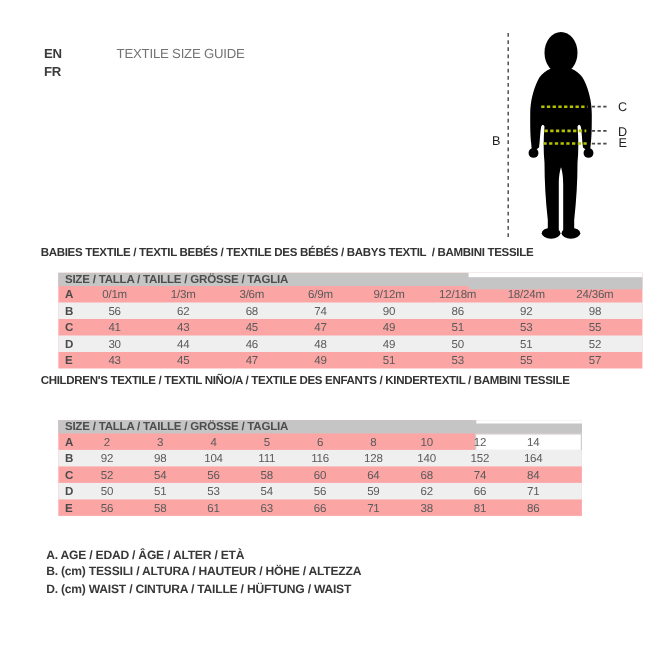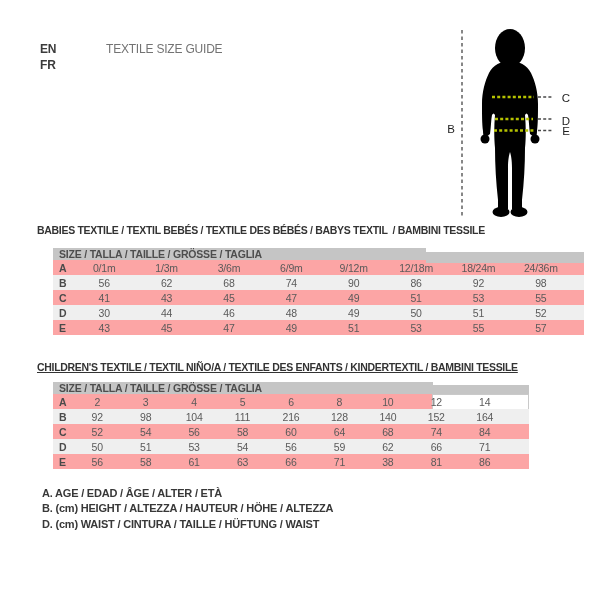--- a/index.html
+++ b/index.html
@@ -14,21 +14,21 @@
 
   
   .figure{position:absolute;left:430px;top:10px;width:170px;height:220px;}
   .figure svg{position:absolute;left:0;top:0;}
   .fig-label{position:absolute;transform:translate(-50%,-50%);font-size:11.5px;color:#1e1e1e;letter-spacing:0;}
 
   
   .sec-title{position:absolute;left:37px;margin:0;font-size:10.5px;font-weight:bold;
              letter-spacing:-0.3px;color:#333;white-space:pre;}
   .babies-title{top:224px;text-align:right;}
-  .children-title{top:361px;text-decoration:underline;}
+  .children-title{top:340px;}
 
   
   .table{position:absolute;left:37px;background:#fca5a5;margin-left:16px;}
   .babies{top:248px;width:531px;}
   .children{top:382px;width:476px;}
   .t-bar{position:relative;height:12px;background:#c5c5c5;display:flex;align-items:center;z-index:2;}
   .t-bar span{padding-left:6px;font-size:10.5px;font-weight:bold;letter-spacing:-0.2px;color:#4d4d4d;white-space:pre;}
   .t-row{position:relative;z-index:1;display:flex;height:15px;align-items:center;}
   .babies .t-row{padding-right:12px;}
   .children .t-row{padding-right:20px;}
@@ -37,21 +37,21 @@
   .t-cell{flex:1;text-align:center;font-size:10.5px;color:#5a5a5a;letter-spacing:-0.2px;}
   
   .notch-top{position:absolute;display:block;background:#fff;z-index:3;}
   .babies .notch-top{left:373px;top:0;width:158px;height:4px;}
   .children .notch-top{left:380px;top:0;width:96px;height:3px;}
   .babies .notch-bottom{position:absolute;display:block;left:373px;top:12px;width:158px;height:3px;background:#c5c5c5;z-index:0;}
   .children .row-a-box{position:absolute;display:block;left:379px;top:11.5px;width:97px;height:16px;
         box-sizing:border-box;background:#fff;border:1px solid #c9c9c9;z-index:0;}
 
   
-  .legend{position:absolute;left:42px;top:486px;}
+  .legend{position:absolute;left:42px;top:498px;}
   .legend-line{height:15.4px;line-height:15.4px;font-size:11px;font-weight:bold;
                letter-spacing:-0.2px;color:#383838;white-space:pre;}
 </style>
 </head>
 <body>
 
 <div class="page">
 
   <section class="lang">
     <div class="lang-row">
@@ -204,21 +204,21 @@
       <span class="t-cell">10</span>
       <span class="t-cell">12</span>
       <span class="t-cell">14</span>
     </div>
     <div class="t-row band">
       <span class="t-label">B</span>
       <span class="t-cell">92</span>
       <span class="t-cell">98</span>
       <span class="t-cell">104</span>
       <span class="t-cell">111</span>
-      <span class="t-cell">216</span>
+      <span class="t-cell">116</span>
       <span class="t-cell">128</span>
       <span class="t-cell">140</span>
       <span class="t-cell">152</span>
       <span class="t-cell">164</span>
     </div>
     <div class="t-row">
       <span class="t-label">C</span>
       <span class="t-cell">52</span>
       <span class="t-cell">54</span>
       <span class="t-cell">56</span>
@@ -250,17 +250,17 @@
       <span class="t-cell">66</span>
       <span class="t-cell">71</span>
       <span class="t-cell">38</span>
       <span class="t-cell">81</span>
       <span class="t-cell">86</span>
     </div>
   </div>
 
   <section class="legend">
     <div class="legend-line">A. AGE / EDAD / ÂGE / ALTER / ETÀ</div>
-    <div class="legend-line">B. (cm) HEIGHT / ALTEZZA / HAUTEUR / HÖHE / ALTEZZA</div>
+    <div class="legend-line">B. (cm) TESSILI / ALTURA / HAUTEUR / HÖHE / ALTEZZA</div>
     <div class="legend-line">D. (cm) WAIST / CINTURA / TAILLE / HÜFTUNG / WAIST</div>
   </section>
 
 </div>
 
 </body></html>

